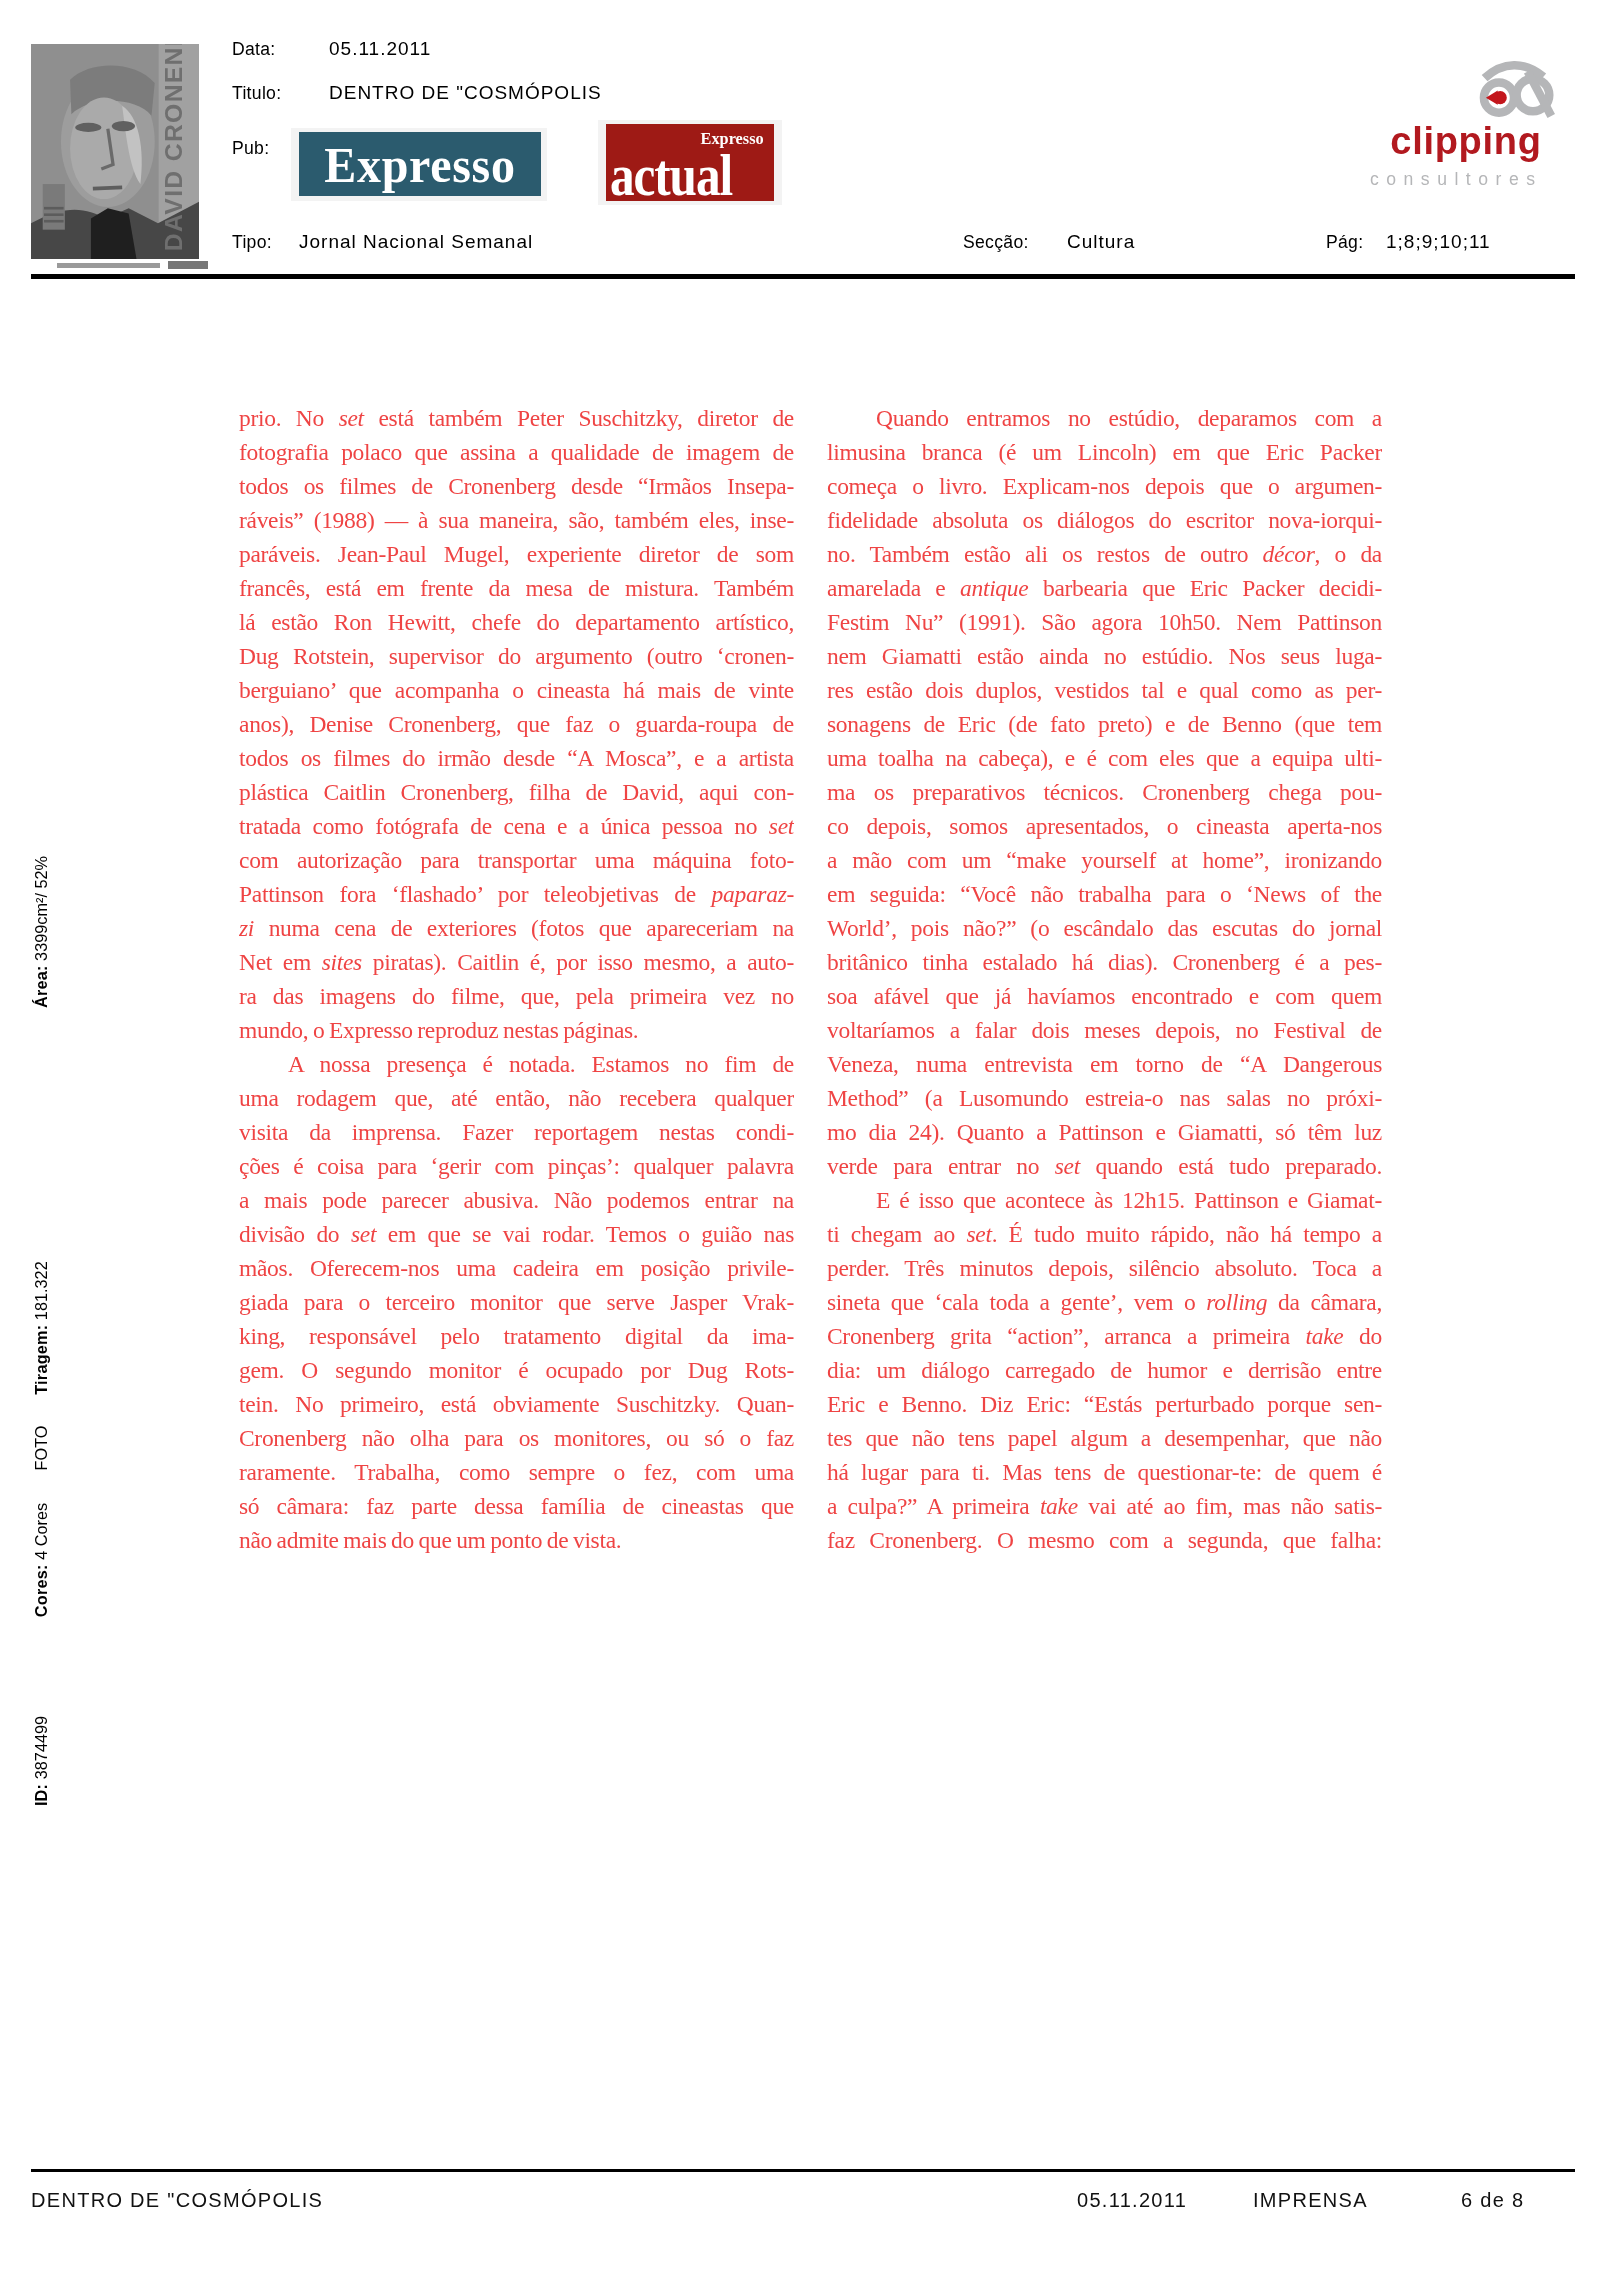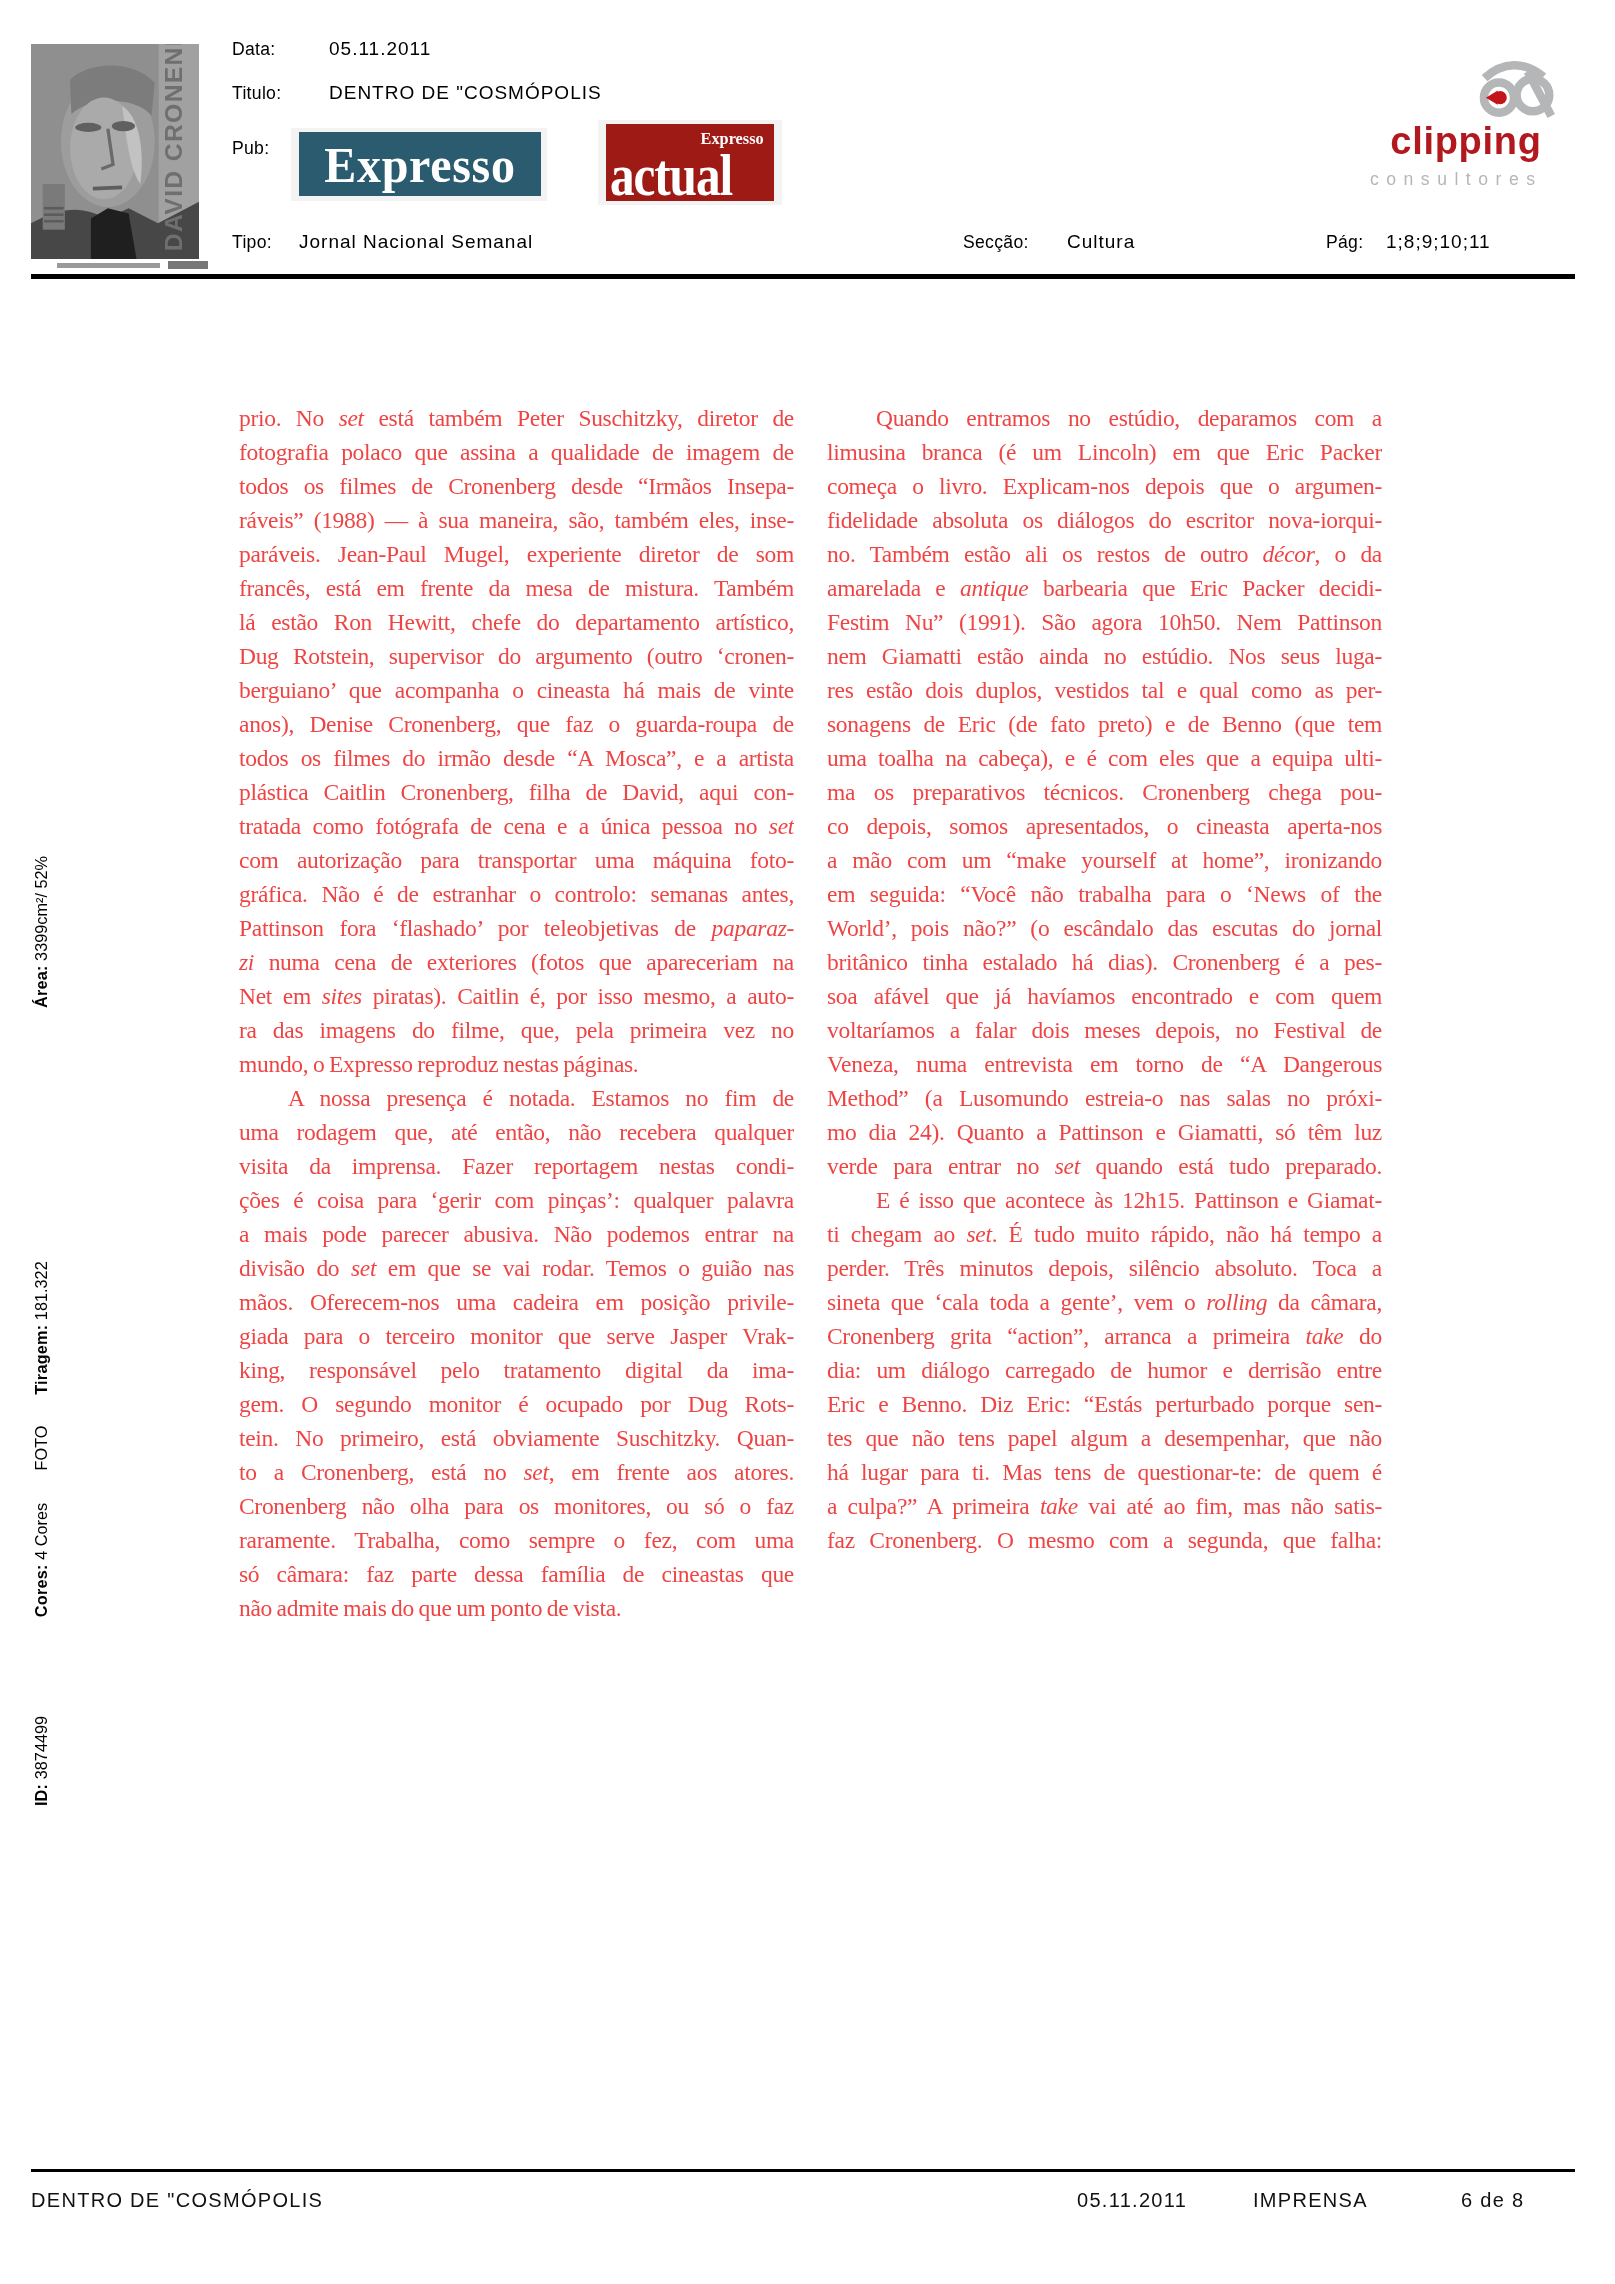--- a/index.html
+++ b/index.html
@@ -150,38 +150,36 @@
       <div class="tl">paráveis. Jean-Paul Mugel, experiente diretor de som</div>
       <div class="tl">francês, está em frente da mesa de mistura. Também</div>
       <div class="tl">lá estão Ron Hewitt, chefe do departamento artístico,</div>
       <div class="tl">Dug Rotstein, supervisor do argumento (outro ‘cronen-</div>
       <div class="tl">berguiano’ que acompanha o cineasta há mais de vinte</div>
       <div class="tl">anos), Denise Cronenberg, que faz o guarda-roupa de</div>
       <div class="tl">todos os filmes do irmão desde “A Mosca”, e a artista</div>
       <div class="tl">plástica Caitlin Cronenberg, filha de David, aqui con-</div>
       <div class="tl">tratada como fotógrafa de cena e a única pessoa no <i>set</i></div>
       <div class="tl">com autorização para transportar uma máquina foto-</div>
-      <div class="tl">gráfica. Não é de estranhar o controlo: semanas antes,</div>
       <div class="tl">Pattinson fora ‘flashado’ por teleobjetivas de <i>paparaz-</i></div>
       <div class="tl"><i>zi</i> numa cena de exteriores (fotos que apareceriam na</div>
       <div class="tl">Net em <i>sites</i> piratas). Caitlin é, por isso mesmo, a auto-</div>
       <div class="tl">ra das imagens do filme, que, pela primeira vez no</div>
       <div class="tl rag">mundo, o Expresso reproduz nestas páginas.</div>
       <div class="tl ind">A nossa presença é notada. Estamos no fim de</div>
       <div class="tl">uma rodagem que, até então, não recebera qualquer</div>
       <div class="tl">visita da imprensa. Fazer reportagem nestas condi-</div>
       <div class="tl">ções é coisa para ‘gerir com pinças’: qualquer palavra</div>
       <div class="tl">a mais pode parecer abusiva. Não podemos entrar na</div>
       <div class="tl">divisão do <i>set</i> em que se vai rodar. Temos o guião nas</div>
       <div class="tl">mãos. Oferecem-nos uma cadeira em posição privile-</div>
       <div class="tl">giada para o terceiro monitor que serve Jasper Vrak-</div>
       <div class="tl">king, responsável pelo tratamento digital da ima-</div>
       <div class="tl">gem. O segundo monitor é ocupado por Dug Rots-</div>
       <div class="tl">tein. No primeiro, está obviamente Suschitzky. Quan-</div>
-      <div class="tl">to a Cronenberg, está no <i>set</i>, em frente aos atores.</div>
       <div class="tl">Cronenberg não olha para os monitores, ou só o faz</div>
       <div class="tl">raramente. Trabalha, como sempre o fez, com uma</div>
       <div class="tl">só câmara: faz parte dessa família de cineastas que</div>
       <div class="tl rag">não admite mais do que um ponto de vista.</div>
     </div>
   <div class="col col-right">
       <div class="tl ind">Quando entramos no estúdio, deparamos com a</div>
       <div class="tl">limusina branca (é um Lincoln) em que Eric Packer</div>
       <div class="tl">começa o livro. Explicam-nos depois que o argumen-</div>
       <div class="tl">fidelidade absoluta os diálogos do escritor nova-iorqui-</div>

